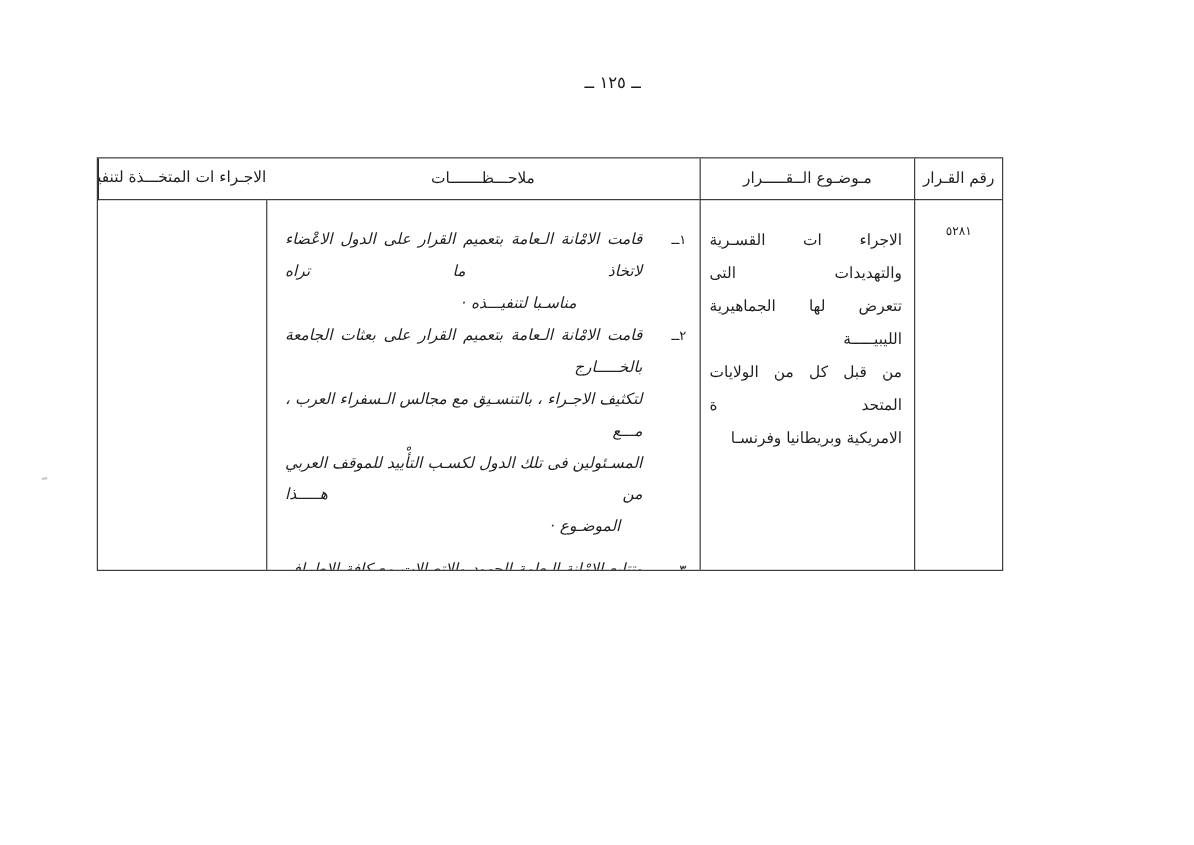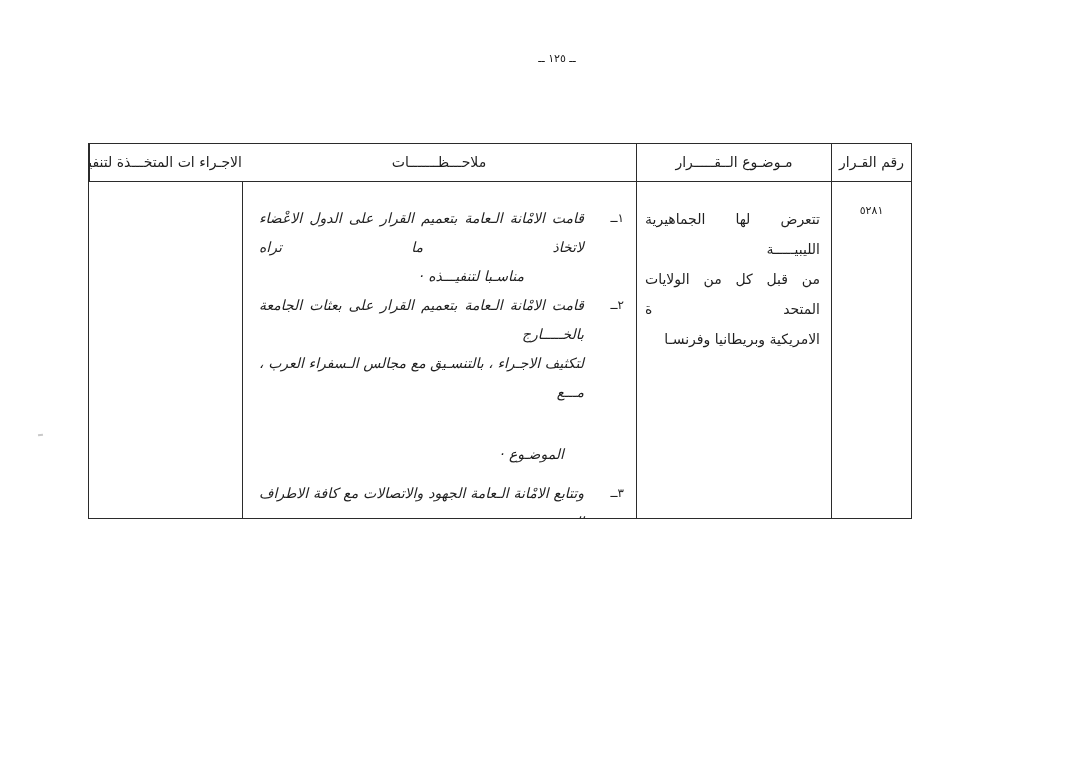--- a/index.html
+++ b/index.html
@@ -12,25 +12,25 @@
     width: 1085px;
     height: 768px;
     background: #ffffff;
     overflow: hidden;
     font-family: "DejaVu Sans", sans-serif;
     color: #1f1f1f;
     direction: rtl;
   }
   .page-number {
     position: absolute;
-    top: 52px;
+    top: 66px;
     left: 492px;
     width: 130px;
     text-align: center;
-    font-size: 11px;
+    font-size: 15px;
     letter-spacing: 2px;
     color: #1a1a1a;
   }
   .doc-table {
     position: absolute;
     top: 143px;
     left: 88px;
     width: 824px;
     height: 376px;
     box-sizing: border-box;
@@ -82,21 +82,21 @@
     top: 0;
     line-height: 29px;
     font-size: 12px;
   }
   .act-line { line-height: 29px; font-style: italic; }
   .act-line.just {
     text-align: justify;
     text-align-last: justify;
   }
   .act-line.indent-60 { padding-right: 60px; text-align: right; }
-  .act-line.indent-20 { padding-right: 20px; margin-top: 33px; }
+  .act-line.indent-20 { padding-right: 20px; }
 
   .speck {
     position: absolute;
     left: 38px;
     top: 434px;
     width: 5px;
     height: 2px;
     background: #c9c9c9;
     transform: rotate(-8deg);
   }
@@ -111,37 +111,39 @@
   <div class="doc-table">
 
     <div class="cell head col-num">رقم القـرار</div>
     <div class="cell head col-subj">مـوضـوع الــقـــــرار</div>
     <div class="cell head col-notes">ملاحـــظـــــــات</div>
     <div class="cell head col-act">الاجـراء ات المتخـــذة  لتنفيـــذ  القـــــرار</div>
 
     <div class="cell body col-num">٥٢٨١</div>
 
     <div class="cell body col-subj">
+      <div class="subj-line just">الاجراء ات القسـرية والتهديدات التى</div>
       <div class="subj-line just">تتعرض لها الجماهيرية الليبيـــــة</div>
       <div class="subj-line just">من قبل كل من الولايات المتحد ة</div>
       <div class="subj-line">الامريكية وبريطانيا وفرنسـا</div>
     </div>
 
     <div class="cell body col-act">
 
       <div class="action-item">
         <span class="action-num">١ــ</span>
         <div class="act-line just">قامت الامْانة الـعامة بتعميم القرار على الدول الاعْضاء لاتخاذ ما تراه</div>
         <div class="act-line indent-60">مناسـبا لتنفيـــذه ·</div>
       </div>
 
       <div class="action-item">
         <span class="action-num">٢ــ</span>
         <div class="act-line just">قامت الامْانة الـعامة بتعميم القرار على بعثات الجامعة بالخـــــارج</div>
         <div class="act-line just">لتكثيف الاجـراء ، بالتنسـيق مع مجالس الـسفراء العرب ، مـــع</div>
+        <div class="act-line just">المسـئولين فى تلك الدول لكسـب التأْييد للموقف العربي من هـــــذا</div>
         <div class="act-line indent-20">الموضـوع ·</div>
       </div>
 
       <div class="action-item gap-top">
         <span class="action-num">٣ــ</span>
         <div class="act-line just">وتتابع الامْانة الـعامة الجهود والاتصالات مع كافة الاطراف المعنيـــة</div>
 
       </div>
 
     </div>

